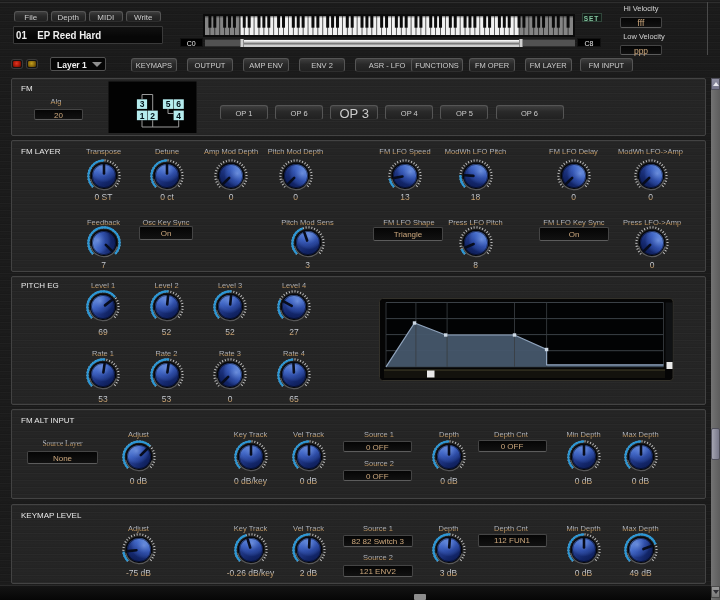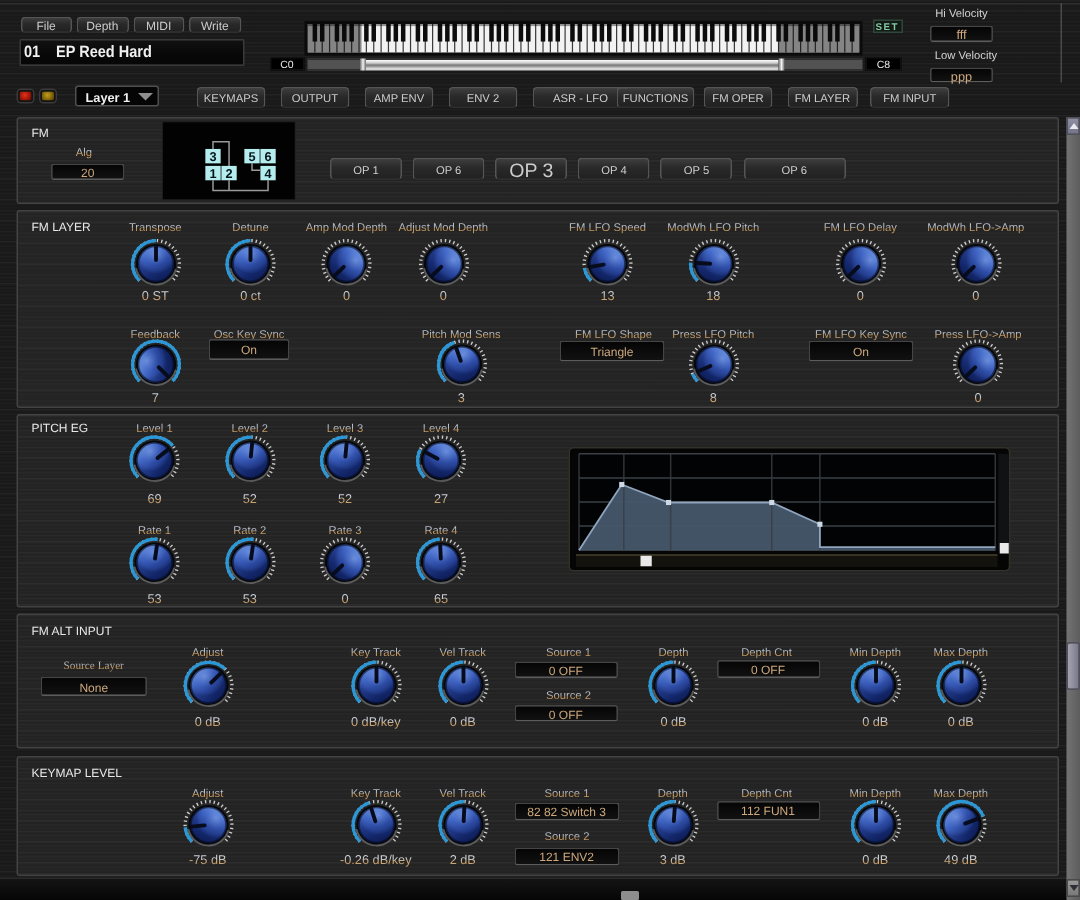--- a/index.html
+++ b/index.html
@@ -328,21 +328,21 @@
 <path d="M10.97 33.03 A15.6 15.6 0 0 1 10.97 33.03" fill="none" stroke="#2b97d6" stroke-width="2.2"></path>
 <circle cx="22" cy="22" r="13.4" fill="#07080b"></circle>
 <path d="M35.14 25.52 A13.6 13.6 0 0 1 8.70 24.83" fill="none" stroke="rgba(210,210,210,0.33)" stroke-width="1.3"></path>
 <g transform="rotate(67.5 22 22)">
 <circle cx="22" cy="22" r="12" fill="url(#kg4)"></circle>
 <circle cx="22" cy="22" r="12" fill="url(#kg4h)"></circle>
 </g>
 <circle cx="22" cy="22" r="11.6" fill="none" stroke="rgba(4,8,22,0.55)" stroke-width="1"></circle>
 <line x1="20.16" y1="23.84" x2="14.01" y2="29.99" stroke="#070c1c" stroke-width="2.6" stroke-linecap="round"></line>
 </svg>
-<div class="lb" style="left:235.5px;top:147px;width:120px;">Adjust Mod Depth</div>
+<div class="lb" style="left:235.5px;top:147px;width:120px;">Pitch Mod Depth</div>
 <div class="vl" style="left:235.5px;top:191.5px;width:120px;">0</div>
 <svg class="kn" style="left:383px;top:153.5px" width="44" height="44" viewBox="0 0 44 44">
 <defs>
         <linearGradient id="kg5" x1="0.25" y1="0" x2="0.75" y2="1">
 <stop offset="0" stop-color="#638ad8"></stop>
           <stop offset="0.25" stop-color="#3c62c4"></stop>
 <stop offset="0.5" stop-color="#2846a2"></stop>
           <stop offset="0.75" stop-color="#183180"></stop>
 <stop offset="1" stop-color="#0f2160"></stop>
         </linearGradient>

